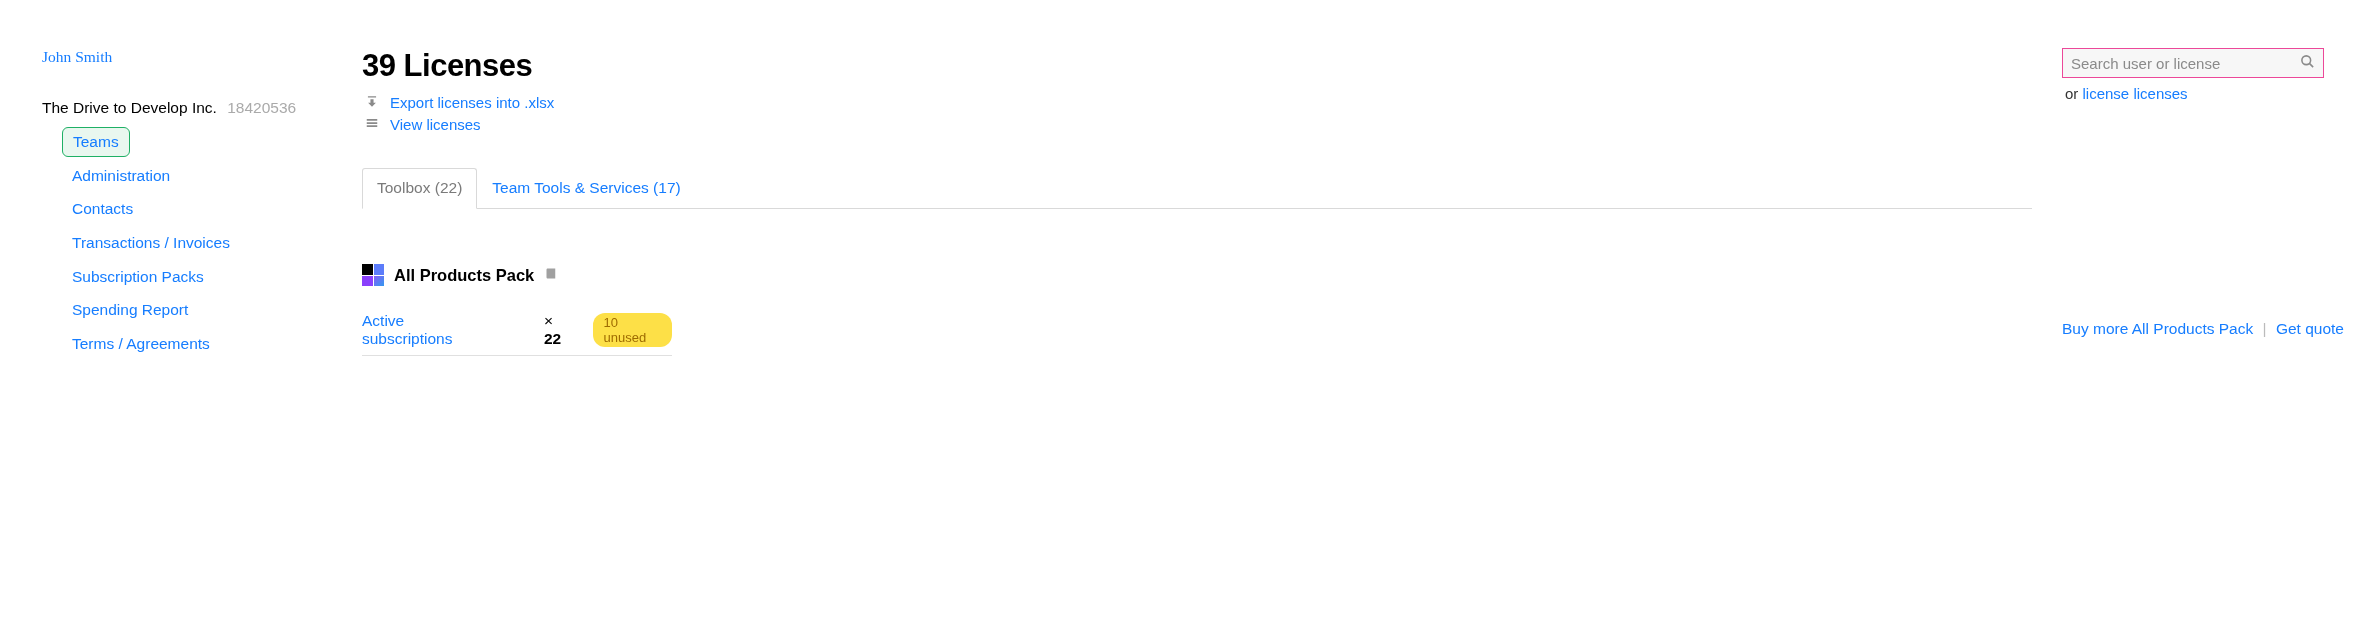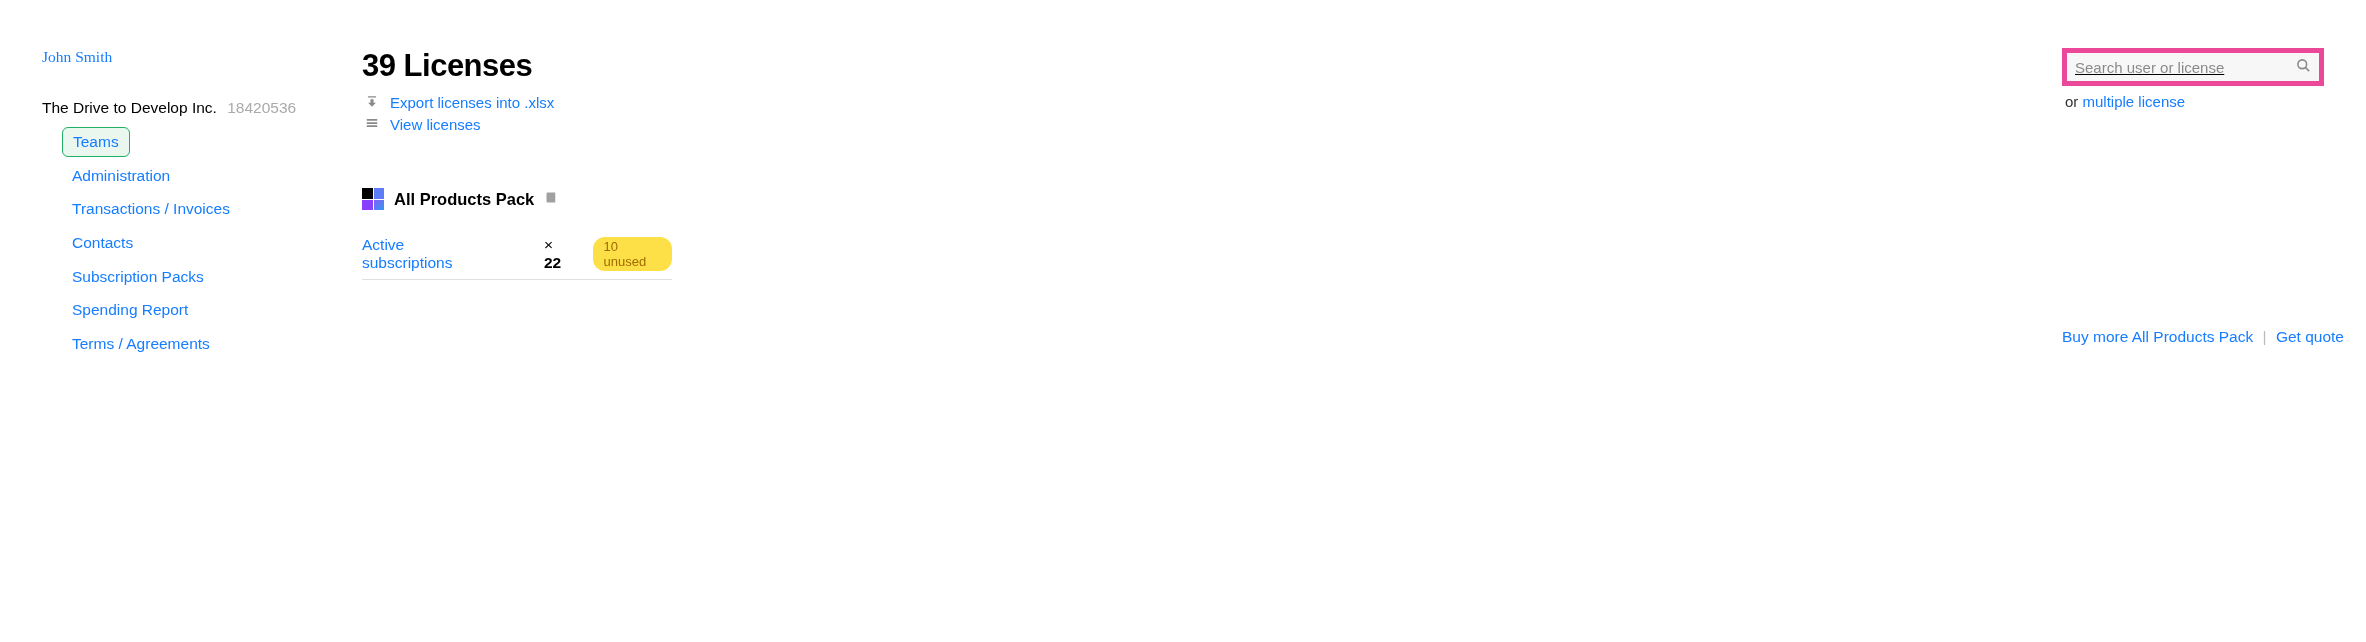--- a/index.html
+++ b/index.html
@@ -170,25 +170,24 @@
       background: #fde047;
       color: #9e6b00;
       border-radius: 12px;
       padding: 2px 10px;
       font-size: 13px;
       margin-left: 10px;
     }
     .search-box {
       display: flex;
       align-items: center;
-      border: 5px solid #ec4899;
+      border: 1px solid #ec4899;
       background: #f7f7f7;
       padding: 5px 8px;
       gap: 6px;
-      text-decoration: underline;
     }
     .search-input {
       flex: 1;
       border: none;
       background: transparent;
       font-size: 15px;
       color: #333;
       outline: none;
     }
     .search-input::placeholder {
@@ -229,22 +228,22 @@
 <div class="page">
   <aside class="sidebar">
     <a href="#" class="user-link">John Smith</a>
     <div class="org-row">
       <span class="org-name">The Drive to Develop Inc.</span>
       <span class="org-id">18420536</span>
     </div>
     <nav class="nav">
       <a href="#" class="nav-item active">Teams</a>
       <a href="#" class="nav-item">Administration</a>
+      <a href="#" class="nav-item">Contacts</a>
       <a href="#" class="nav-item">Transactions / Invoices</a>
-      <a href="#" class="nav-item">Contacts</a>
       <a href="#" class="nav-item">Subscription Packs</a>
       <a href="#" class="nav-item">Spending Report</a>
       <a href="#" class="nav-item">Terms / Agreements</a>
     </nav>
   </aside>
 
   <main class="main">
     <div class="content">
       <h1 class="page-title">39 Licenses</h1>
 
@@ -259,20 +258,24 @@
 
       <div class="action-link-row">
         <span class="action-icon">
           <svg width="14" height="14" viewBox="0 0 24 24" fill="currentColor">
               <path d="M3 5h18v3H3V5zm0 5.5h18v3H3v-3zM3 16h18v3H3v-3z"></path>
             </svg>
         </span>
         <a href="#" class="action-link">View licenses</a>
       </div>
 
+      <div class="tabs">
+        <a class="tab active">Toolbox (22)</a>
+        <a class="tab">Team Tools &amp; Services (17)</a>
+      </div>
 
       <div class="product-row">
         <span class="product-icon">
           <span class="q1"></span>
             <span class="q2"></span>
             <span class="q3"></span>
             <span class="q4"></span>
         </span>
         <span class="product-name">All Products Pack</span>
         <span class="book-icon">
@@ -293,21 +296,21 @@
       <div class="search-box">
         <input class="search-input" type="text" placeholder="Search user or license" style="">
         <span class="search-icon">
           <svg width="15" height="15" viewBox="0 0 24 24" fill="none" stroke="currentColor" stroke-width="2.5">
               <circle cx="10" cy="10" r="7"></circle>
               <line x1="21" y1="21" x2="15" y2="15"></line>
             </svg>
         </span>
       </div>
       <div class="search-sub">
-        <span>or </span><a href="#">multiple license</a>
+        <span>or </span><a href="#">license licenses</a>
       </div>
 
       <div class="buy-row">
         <a href="#">Buy more All Products Pack</a>
         <span class="buy-sep">|</span>
         <a href="#">Get quote</a>
       </div>
     </div>
   </main>
 </div>

